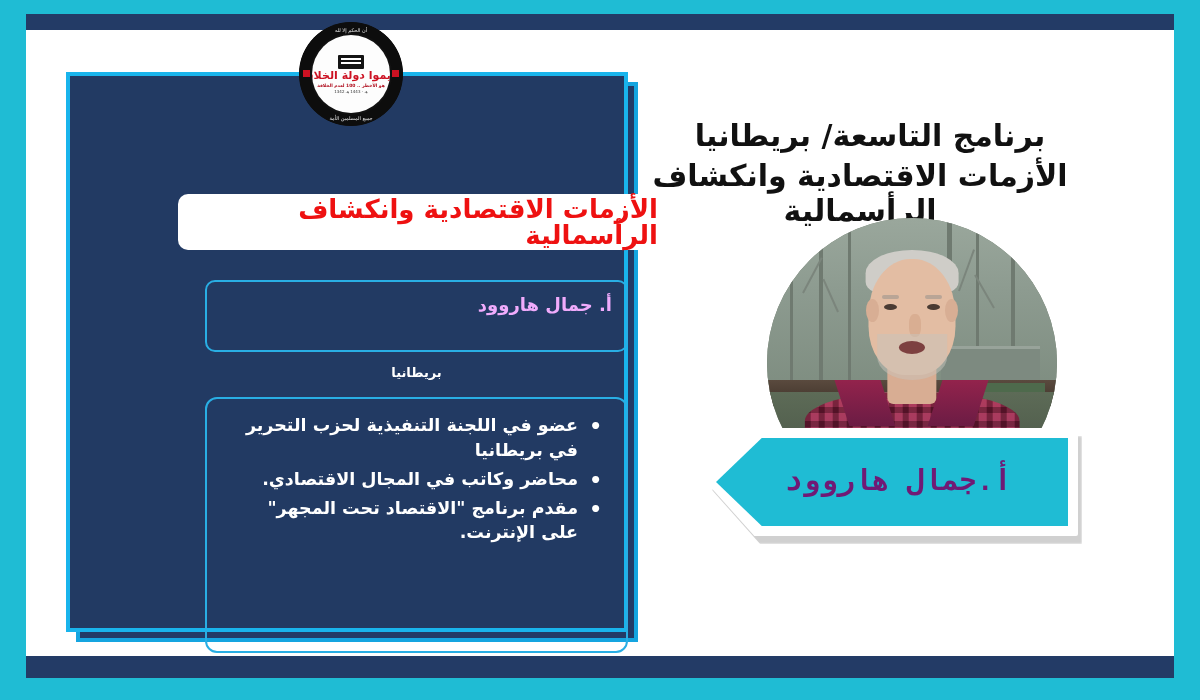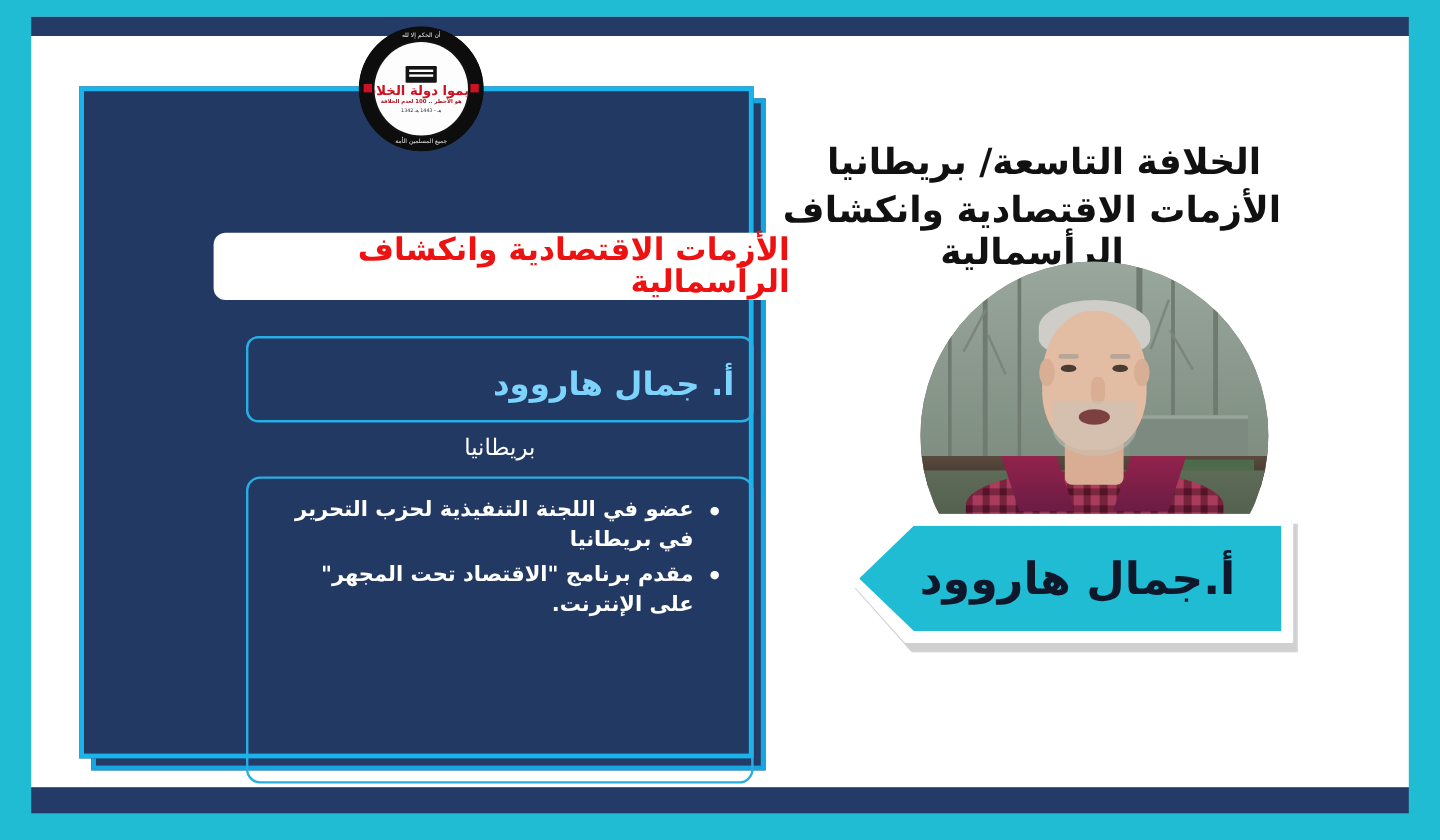--- a/index.html
+++ b/index.html
@@ -84,22 +84,22 @@
     color:#ee1111;font-size:26px;font-weight:bold;direction:rtl;
     font-family:"DejaVu Sans",sans-serif;line-height:1;
   }
 
   
   .name-box{
     position:absolute;left:135px;top:204px;width:423px;height:72px;
     border:2px solid #29aee4;border-radius:10px;box-sizing:border-box;
   }
   .name-ar{
-    position:absolute;right:14px;top:23px;
-    color:#7dd3fc;font-size:27px;font-weight:bold;direction:rtl;
+    position:absolute;right:14px;top:12px;
+    color:#f0abfc;font-size:18px;font-weight:bold;direction:rtl;
   }
   .name-en{
     position:absolute;left:14px;bottom:8px;
     color:#ffffff;font-size:19px;font-weight:bold;letter-spacing:0.5px;
     font-family:"Liberation Sans",sans-serif;
   }
   .country-wrap{position:absolute;left:135px;top:286px;width:423px;text-align:center;}
 
   
   .bullets-box{
@@ -229,22 +229,22 @@
     clip-path:polygon(13% 0, 100% 0, 100% 100%, 13% 100%, 0 50%);
     border-radius:2px;
   }
   .ribbon{
     position:absolute;left:716px;top:438px;width:352px;height:88px;
     background:#1fbcd4;
     clip-path:polygon(13% 0, 100% 0, 100% 100%, 13% 100%, 0 50%);
     display:flex;align-items:center;justify-content:center;
   }
   .ribbon span{
-    color:#0f172a;font-size:37px;font-weight:bold;direction:rtl;
-    padding-right:18px;padding-left:30px;line-height:1;
+    color:#701a75;font-size:29px;font-weight:bold;direction:rtl;
+    padding-right:18px;padding-left:30px;line-height:1;font-family:Liberation Mono, monospace;
   }
 </style>
 </head>
 <body>
 
 <div id="stage">
 
   <div class="inner-white"></div>
   <div class="frame-cyan-top"></div>
   <div class="frame-navy-top"></div>
@@ -258,46 +258,47 @@
 
     <div class="title-pill">
       <span>الأزمات الاقتصادية وانكشاف الرأسمالية</span>
     </div>
 
     <div class="name-box">
       <div class="name-ar">أ. جمال هاروود</div>
     </div>
 
     <div class="country-wrap">
-      <span class="country-text" style="color:#fff;font-size:19px;font-weight:normal;direction:rtl;">بريطانيا</span>
+      <span class="country-text" style="color:#fff;font-size:13px;font-weight:bold;direction:rtl;">بريطانيا</span>
     </div>
 
     <div class="bullets-box">
       <ul class="bullets">
         <li>عضو في اللجنة التنفيذية لحزب التحرير في بريطانيا</li>
+        <li>محاضر وكاتب في المجال الاقتصادي.</li>
         <li>مقدم برنامج "الاقتصاد تحت المجهر" على الإنترنت.</li>
       </ul>
     </div>
   </div>
 
   <div class="logo">
     <div class="logo-ring"></div>
     <div class="logo-arc-top">أن الحكم إلا لله</div>
     <div class="logo-arc-bot">جميع المسلمين الأمة</div>
     <div class="logo-dot-l"></div>
     <div class="logo-dot-r"></div>
     <div class="logo-inner">
       <div class="logo-flag"></div>
       <div class="logo-ar">أقيموا دولة الخلافة</div>
       <div class="logo-sub">هو الأخطر .. 100 لعدم الخلافة</div>
       <div class="logo-sub2">1342 هـ - 1443 هـ</div>
     </div>
   </div>
 
-  <div class="rt-line1">الخلافة التاسعة/ بريطانيا</div>
+  <div class="rt-line1">برنامج التاسعة/ بريطانيا</div>
   <div class="rt-line2">الأزمات الاقتصادية وانكشاف الرأسمالية</div>
 
   <div class="photo">
     <div class="ph-sky"></div>
     <div class="ph-tree" style="left:8%;top:2%;width:3px;height:62%;"></div>
     <div class="ph-tree" style="left:18%;top:0;width:4px;height:66%;"></div>
     <div class="ph-tree" style="left:28%;top:4%;width:3px;height:58%;"></div>
     <div class="ph-tree" style="left:62%;top:0;width:5px;height:64%;"></div>
     <div class="ph-tree" style="left:72%;top:3%;width:3px;height:60%;"></div>
     <div class="ph-tree" style="left:84%;top:1%;width:4px;height:62%;"></div>

